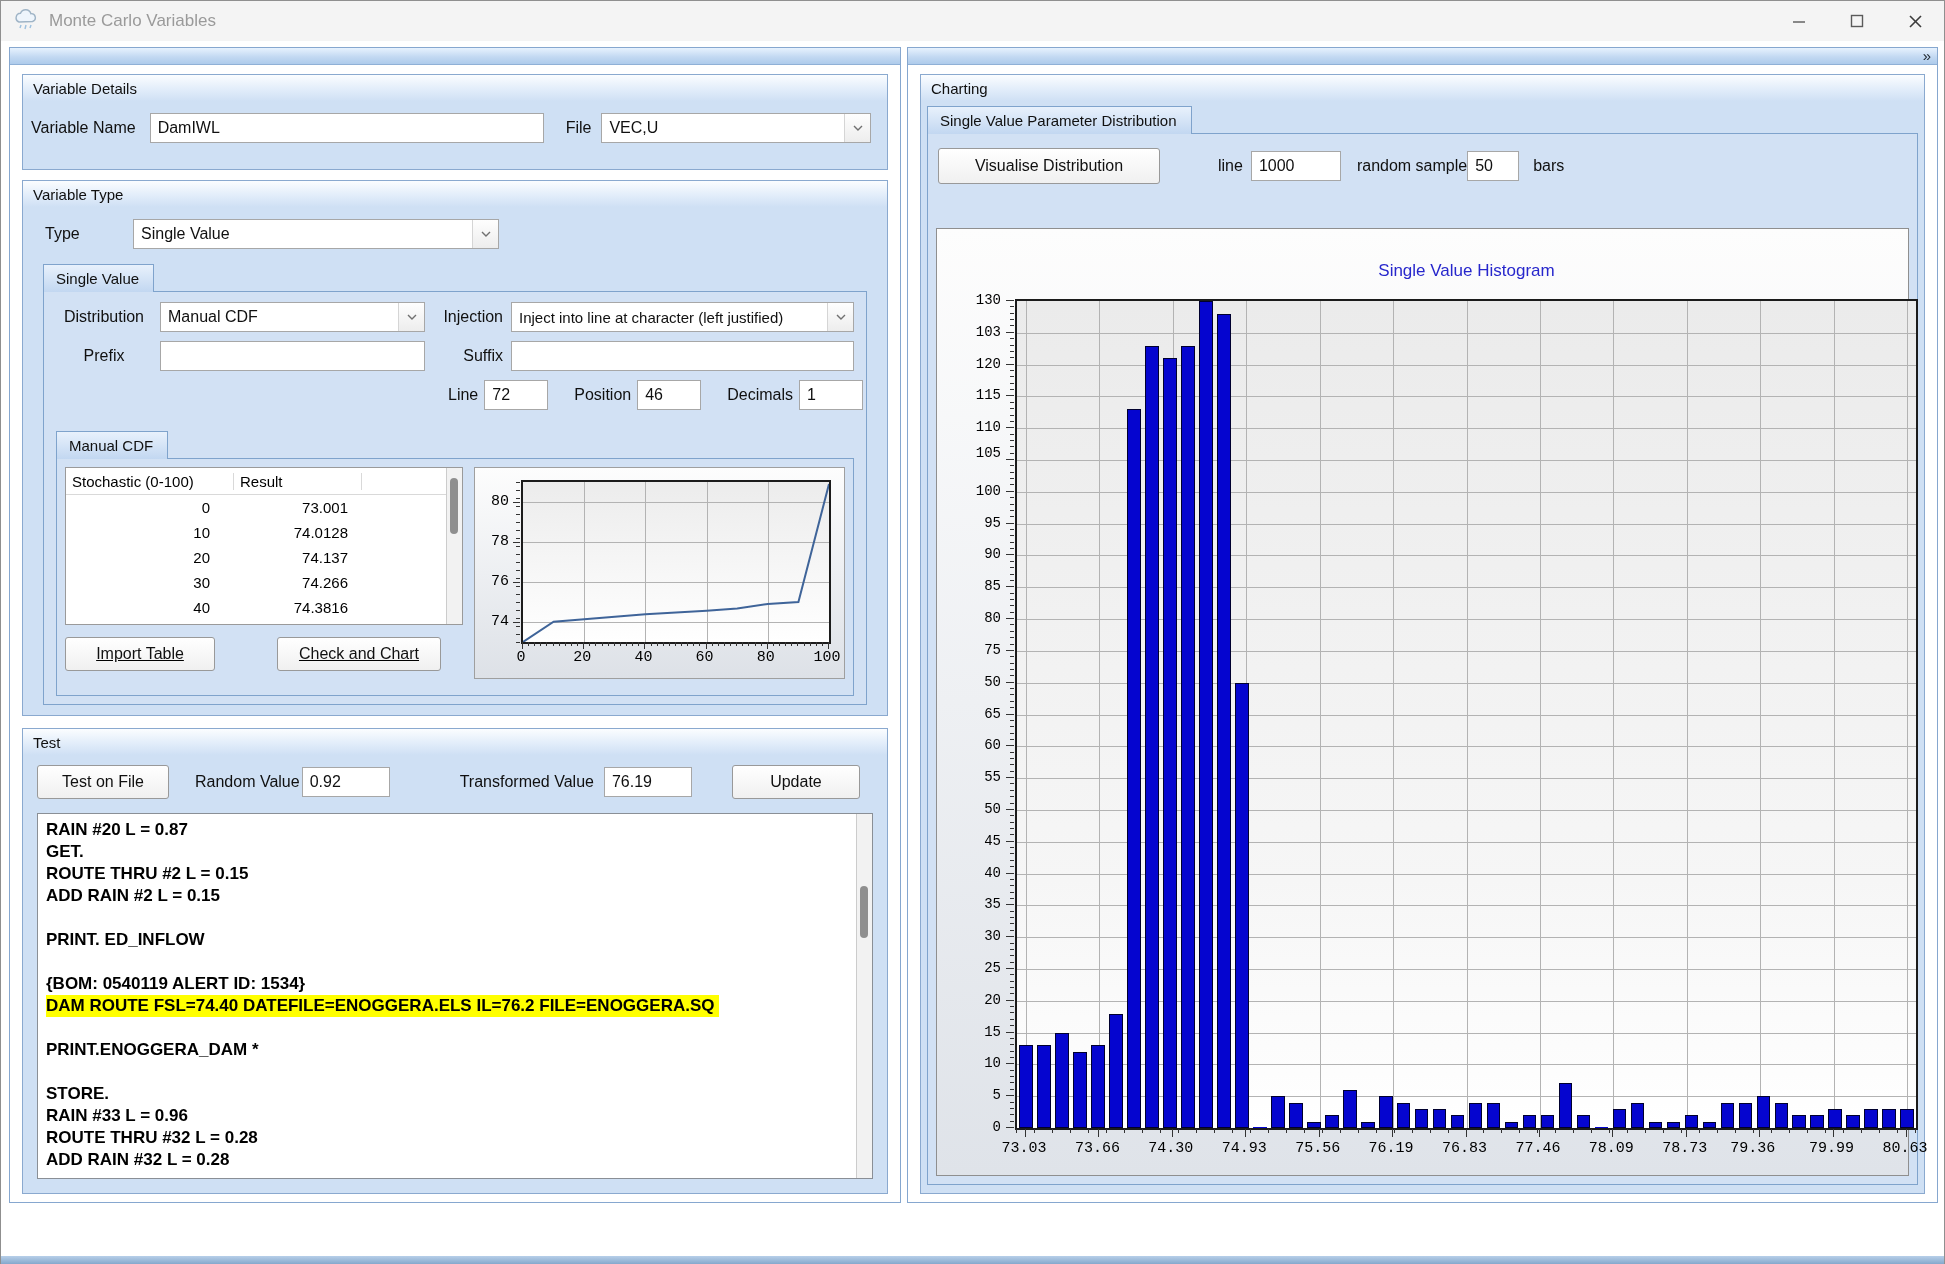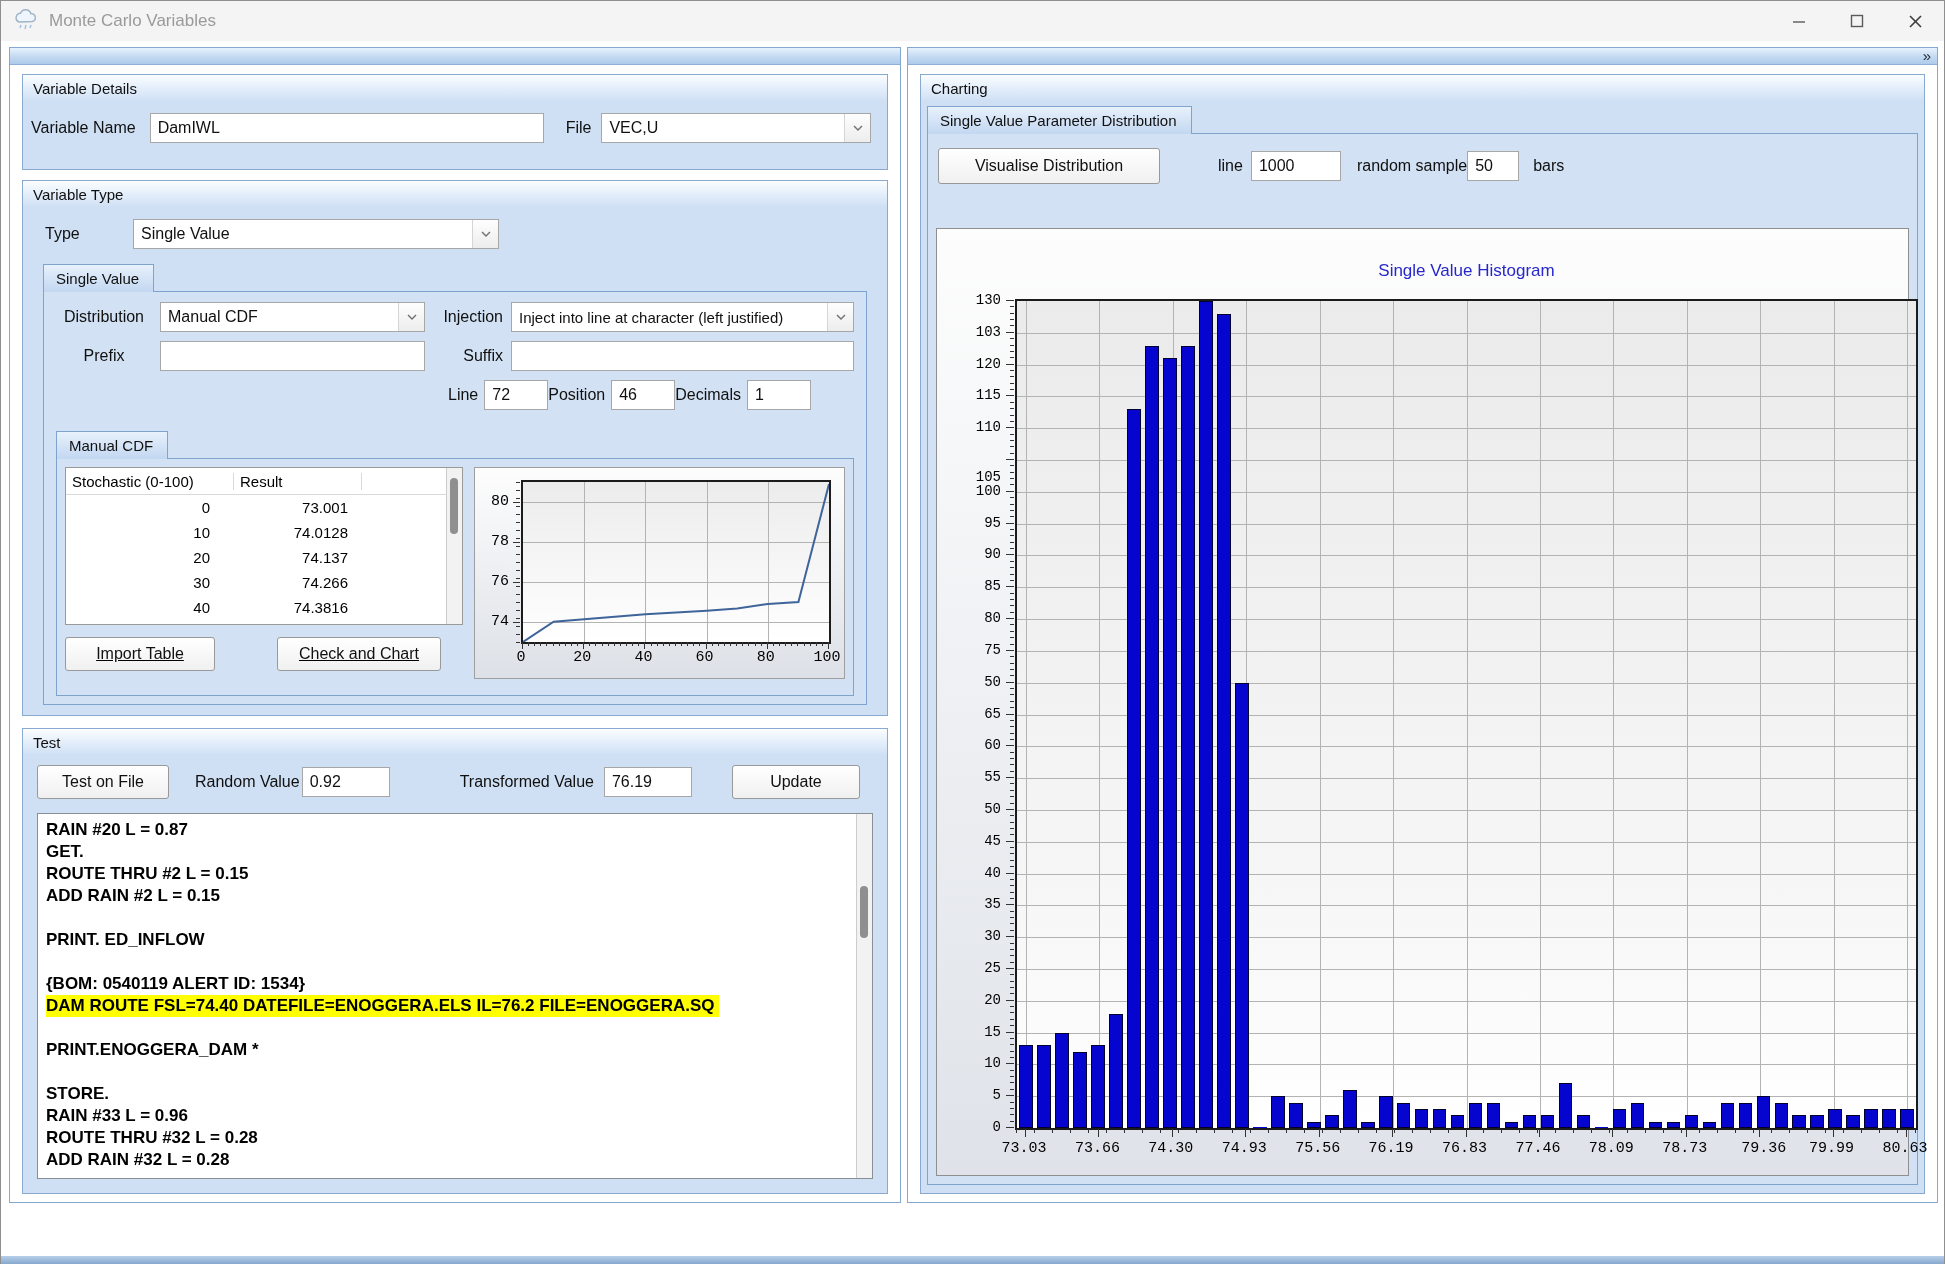--- a/index.html
+++ b/index.html
@@ -61,21 +61,21 @@
   #type-combo { width:366px; }
   .sv-page { flex:1; padding:10px 12px 8px 12px; display:flex; flex-direction:column; }
   .frm-row { display:flex; align-items:center; margin-bottom:9px; }
   .frm-row .l1 { width:96px; text-align:center; margin-right:8px; }
   .frm-row .w265 { width:265px; }
   .frm-row .l2 { margin-left:16px; margin-right:8px; width:62px; text-align:right; }
   .frm-row .grow { flex:1; }
   .lpd-row { display:flex; align-items:center; margin:0 0 10px 392px; }
   .lpd-row .lbl { margin-right:6px; }
   .tb.small { width:64px; }
-  .lpd-row .g { }
+  .lpd-row .g { margin-left:26px; }
 
   
   .mc-page { flex:1; padding:8px 8px 8px 8px; display:flex; }
   .mc-left { width:398px; display:flex; flex-direction:column; }
   .cdf-table { background:#ffffff; border:1px solid #9a9a9a; height:158px; display:flex; font-size:15px; }
   .tgrid { flex:1; display:flex; flex-direction:column; }
   .thead { display:flex; border-bottom:1px solid #d9d9d9; height:27px; align-items:center; }
   .thead .hc0 { width:168px; padding-left:6px; border-right:1px solid #d9d9d9; }
   .thead .hc1 { width:128px; padding-left:6px; border-right:1px solid #d9d9d9; }
   .trow { display:flex; height:25px; align-items:center; }
@@ -683,21 +683,21 @@
                 <div class="axis-lbl" style="position: absolute; left: 32px; top: 381.077px; width: 32px; text-align: right; font-size: 14px;">80</div>
                 <div class="tickmark" style="position: absolute; left: 69px; top: 357.269px; width: 8px; height: 1px;"></div>
                 <div class="axis-lbl" style="position: absolute; left: 32px; top: 349.269px; width: 32px; text-align: right; font-size: 14px;">85</div>
                 <div class="tickmark" style="position: absolute; left: 69px; top: 325.462px; width: 8px; height: 1px;"></div>
                 <div class="axis-lbl" style="position: absolute; left: 32px; top: 317.462px; width: 32px; text-align: right; font-size: 14px;">90</div>
                 <div class="tickmark" style="position: absolute; left: 69px; top: 293.654px; width: 8px; height: 1px;"></div>
                 <div class="axis-lbl" style="position: absolute; left: 32px; top: 285.654px; width: 32px; text-align: right; font-size: 14px;">95</div>
                 <div class="tickmark" style="position: absolute; left: 69px; top: 261.846px; width: 8px; height: 1px;"></div>
                 <div class="axis-lbl" style="position: absolute; left: 32px; top: 253.846px; width: 32px; text-align: right; font-size: 14px;">100</div>
                 <div class="tickmark" style="position: absolute; left: 69px; top: 230.038px; width: 8px; height: 1px;"></div>
-                <div class="axis-lbl" style="position: absolute; left: 32px; top: 240px; width: 32px; text-align: right; font-size: 14px;">105</div>
+                <div class="axis-lbl" style="position: absolute; left: 32px; top: 216px; width: 32px; text-align: right; font-size: 14px;">105</div>
                 <div class="tickmark" style="position: absolute; left: 69px; top: 198.231px; width: 8px; height: 1px;"></div>
                 <div class="axis-lbl" style="position: absolute; left: 32px; top: 190.231px; width: 32px; text-align: right; font-size: 14px;">110</div>
                 <div class="tickmark" style="position: absolute; left: 69px; top: 166.423px; width: 8px; height: 1px;"></div>
                 <div class="axis-lbl" style="position: absolute; left: 32px; top: 158.423px; width: 32px; text-align: right; font-size: 14px;">115</div>
                 <div class="tickmark" style="position: absolute; left: 69px; top: 134.615px; width: 8px; height: 1px;"></div>
                 <div class="axis-lbl" style="position: absolute; left: 32px; top: 126.615px; width: 32px; text-align: right; font-size: 14px;">120</div>
                 <div class="tickmark" style="position: absolute; left: 69px; top: 102.808px; width: 8px; height: 1px;"></div>
                 <div class="axis-lbl" style="position: absolute; left: 32px; top: 94.8077px; width: 32px; text-align: right; font-size: 14px;">103</div>
                 <div class="tickmark" style="position: absolute; left: 69px; top: 71px; width: 8px; height: 1px;"></div>
                 <div class="axis-lbl" style="position: absolute; left: 32px; top: 63px; width: 32px; text-align: right; font-size: 14px;">130</div>
@@ -846,21 +846,21 @@
                 <div class="axis-lbl" style="position: absolute; left: 426.082px; top: 911px; width: 56px; text-align: center; font-size: 15px;">76.19</div>
                 <div class="tickmark" style="position: absolute; left: 528.5px; top: 900px; width: 1px; height: 8px;"></div>
                 <div class="axis-lbl" style="position: absolute; left: 499.5px; top: 911px; width: 56px; text-align: center; font-size: 15px;">76.83</div>
                 <div class="tickmark" style="position: absolute; left: 601.918px; top: 900px; width: 1px; height: 8px;"></div>
                 <div class="axis-lbl" style="position: absolute; left: 572.918px; top: 911px; width: 56px; text-align: center; font-size: 15px;">77.46</div>
                 <div class="tickmark" style="position: absolute; left: 675.337px; top: 900px; width: 1px; height: 8px;"></div>
                 <div class="axis-lbl" style="position: absolute; left: 646.337px; top: 911px; width: 56px; text-align: center; font-size: 15px;">78.09</div>
                 <div class="tickmark" style="position: absolute; left: 748.755px; top: 900px; width: 1px; height: 8px;"></div>
                 <div class="axis-lbl" style="position: absolute; left: 719.755px; top: 911px; width: 56px; text-align: center; font-size: 15px;">78.73</div>
                 <div class="tickmark" style="position: absolute; left: 822.173px; top: 900px; width: 1px; height: 8px;"></div>
-                <div class="axis-lbl" style="position: absolute; left: 793.173px; top: 911px; width: 56px; text-align: right; font-size: 15px;">79.36</div>
+                <div class="axis-lbl" style="position: absolute; left: 793.173px; top: 911px; width: 56px; text-align: left; font-size: 15px;">79.36</div>
                 <div class="tickmark" style="position: absolute; left: 895.592px; top: 900px; width: 1px; height: 8px;"></div>
                 <div class="axis-lbl" style="position: absolute; left: 866.592px; top: 911px; width: 56px; text-align: center; font-size: 15px;">79.99</div>
                 <div class="tickmark" style="position: absolute; left: 969.01px; top: 900px; width: 1px; height: 8px;"></div>
                 <div class="axis-lbl" style="position: absolute; left: 940.01px; top: 911px; width: 56px; text-align: center; font-size: 15px;">80.63</div>
                 <div class="tickmark" style="position: absolute; left: 79px; top: 900px; width: 1px; height: 4px;"></div>
                 <div class="tickmark" style="position: absolute; left: 96.98px; top: 900px; width: 1px; height: 4px;"></div>
                 <div class="tickmark" style="position: absolute; left: 114.96px; top: 900px; width: 1px; height: 4px;"></div>
                 <div class="tickmark" style="position: absolute; left: 132.94px; top: 900px; width: 1px; height: 4px;"></div>
                 <div class="tickmark" style="position: absolute; left: 150.92px; top: 900px; width: 1px; height: 4px;"></div>
                 <div class="tickmark" style="position: absolute; left: 168.9px; top: 900px; width: 1px; height: 4px;"></div>

